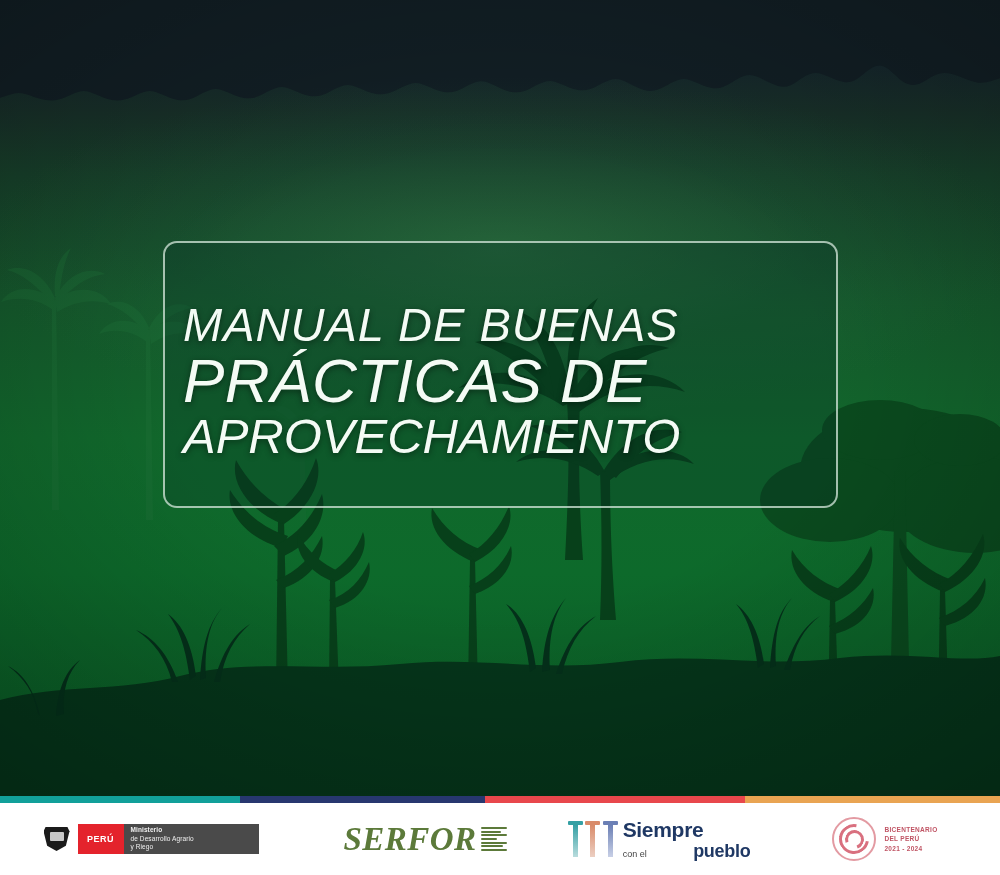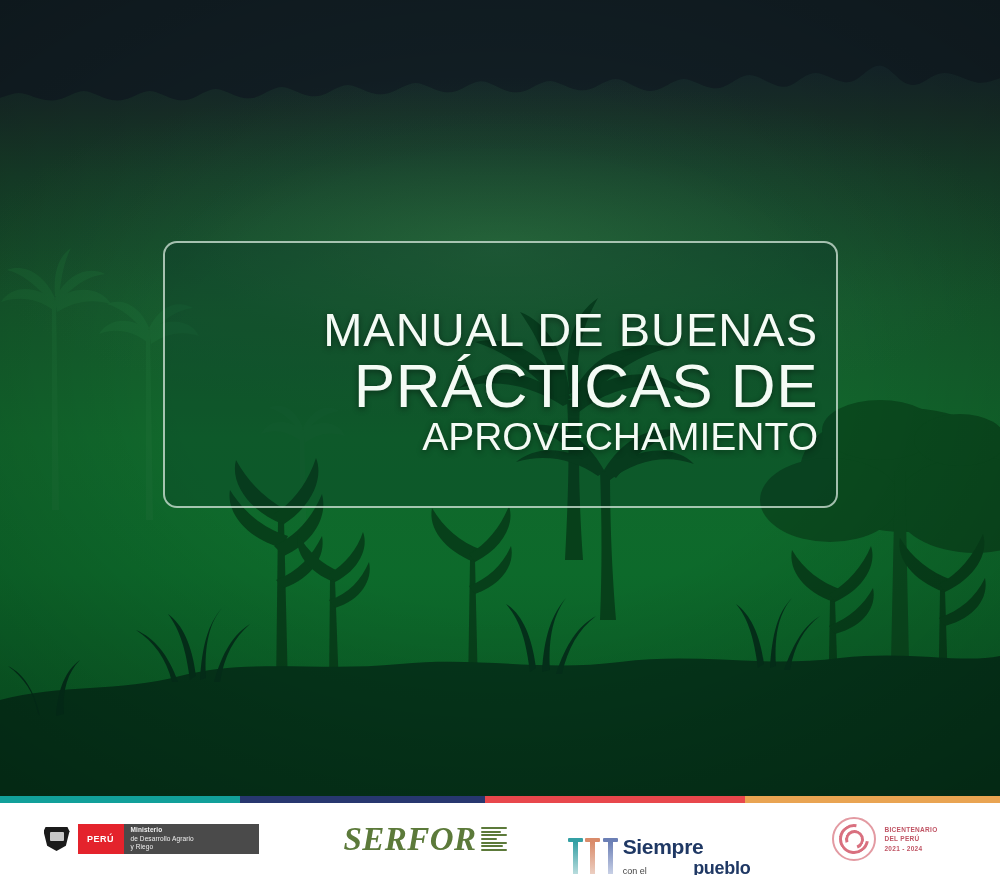--- a/index.html
+++ b/index.html
@@ -37,56 +37,57 @@
   }
 
   
   .title-plate{
     position:absolute;left:163px;top:241px;width:675px;height:267px;
     border:2px solid rgba(216,234,222,0.75);
     border-radius:14px;
     box-sizing:border-box;
     background:rgba(8,46,38,0.26);
     display:flex;flex-direction:column;
-    align-items:flex-end;justify-content:center;
+    align-items:flex-start;justify-content:center;
     padding:23px 18px 10px;
+    font-style:italic;
   }
   .title-line{
     color:#f4fbf5;
     font-family:"Liberation Sans", sans-serif;
     font-weight:400;
     letter-spacing:0.5px;
     white-space:nowrap;
     text-align:center;
     line-height:1.0;
     text-shadow:0 2px 6px rgba(0,0,0,0.45);
   }
   .tl-1{font-size:47px;margin-bottom:2px;letter-spacing:1px;}
   .tl-2{font-size:62px;margin-bottom:0px;}
-  .tl-3{font-size:39px;margin-bottom:1px;letter-spacing:0px;}
+  .tl-3{font-size:49px;margin-bottom:1px;letter-spacing:0px;}
   .tl-4{font-size:85px;letter-spacing:1px;}
 
   
   .color-bar{
     position:absolute;left:0;top:796px;width:1000px;height:7px;display:flex;
   }
   .color-bar span{display:block;height:7px;}
 
   
   .footer{
     position:absolute;left:0;top:803px;width:1000px;height:72px;
     background:#ffffff;
     display:flex;align-items:center;
   }
   .logo-slot{
     height:75px;display:flex;align-items:center;justify-content:center;
   }
   .slot-1{width:300px;}
   .slot-2{width:250px;font-style:italic;}
-  .slot-3{width:220px;align-items:flex-end;}
+  .slot-3{width:220px;}
   .slot-4{width:230px;}
 
   
   .midagri{display:flex;align-items:center;}
   .peru-shield{
     width:30px;height:28px;margin-right:6px;position:relative;
   }
   .peru-shield .sh{
     position:absolute;left:2px;top:2px;width:26px;height:24px;
     background:#1b1b1b;

